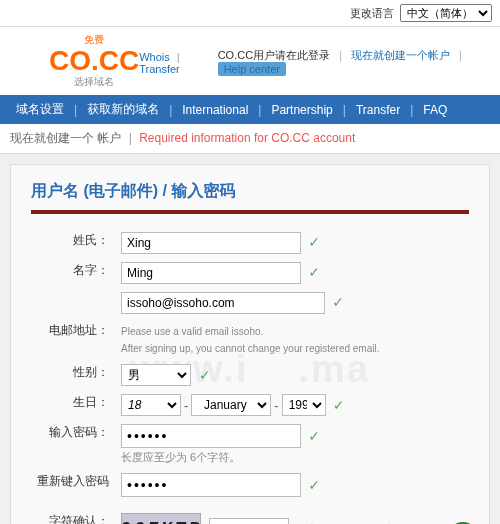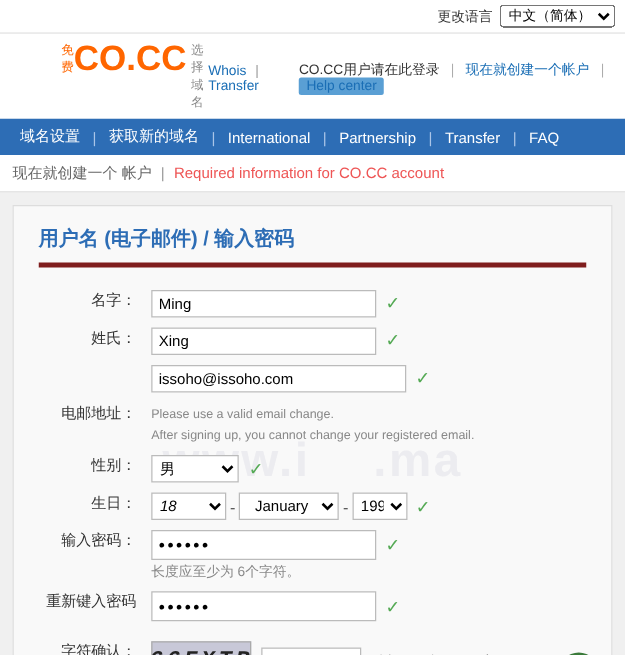--- a/index.html
+++ b/index.html
@@ -24,21 +24,21 @@
     .lang-label { color: #333; }
 
     
     .logo-row {
       background: #fff;
       padding: 6px 10px;
       display: flex;
       align-items: center;
       justify-content: space-between;
     }
-    .logo-area { display: flex; flex-direction: row; margin-left: 39px; }
+    .logo-area { display: flex; flex-direction: column; margin-left: 39px; }
     .logo-text {
       font-size: 28px;
       font-weight: bold;
       color: #1a6eb5;
       line-height: 1;
     }
     .logo-text span { color: #ff6600; }
     .logo-sub { font-size: 10px; color: #888; text-align: center; }
     .free-badge {
       font-size: 10px;
@@ -259,46 +259,46 @@
 </div>
 
 <div class="main-content">
   <div class="watermark">www.i&nbsp;&nbsp;&nbsp;&nbsp;.ma</div>
   <div class="form-title">用户名 (电子邮件) / 输入密码</div>
 
   <table class="form-table">
 
     <tbody>
         <tr>
+      <td class="label-cell">姓氏：</td>
+      <td class="input-cell">
+        <input type="text" class="input-text" value="Xing" style="">
+        <span class="check-icon">✓</span>
+      </td>
+    </tr>
+
+    <tr>
       <td class="label-cell">名字：</td>
       <td class="input-cell">
         <input type="text" class="input-text" value="Ming" style="">
         <span class="check-icon">✓</span>
       </td>
     </tr>
 
     <tr>
-      <td class="label-cell">姓氏：</td>
-      <td class="input-cell">
-        <input type="text" class="input-text" value="Xing" style="">
-        <span class="check-icon">✓</span>
-      </td>
-    </tr>
-
-    <tr>
       <td class="label-cell"></td>
       <td class="input-cell">
         <input type="text" class="input-text wide" value="issoho@issoho.com" style="">
         <span class="check-icon">✓</span>
       </td>
     </tr>
     <tr>
       <td class="label-cell">电邮地址：</td>
       <td class="input-cell">
-        <div class="hint-text">Please use a valid email change.</div>
+        <div class="hint-text">Please use a valid email issoho.</div>
         <div class="hint-text">After signing up, you cannot change your registered email.</div>
       </td>
     </tr>
 
     <tr>
       <td class="label-cell">性别：</td>
       <td class="input-cell">
         <div class="gender-row">
           <select class="gender-select">
             <option>男</option>

